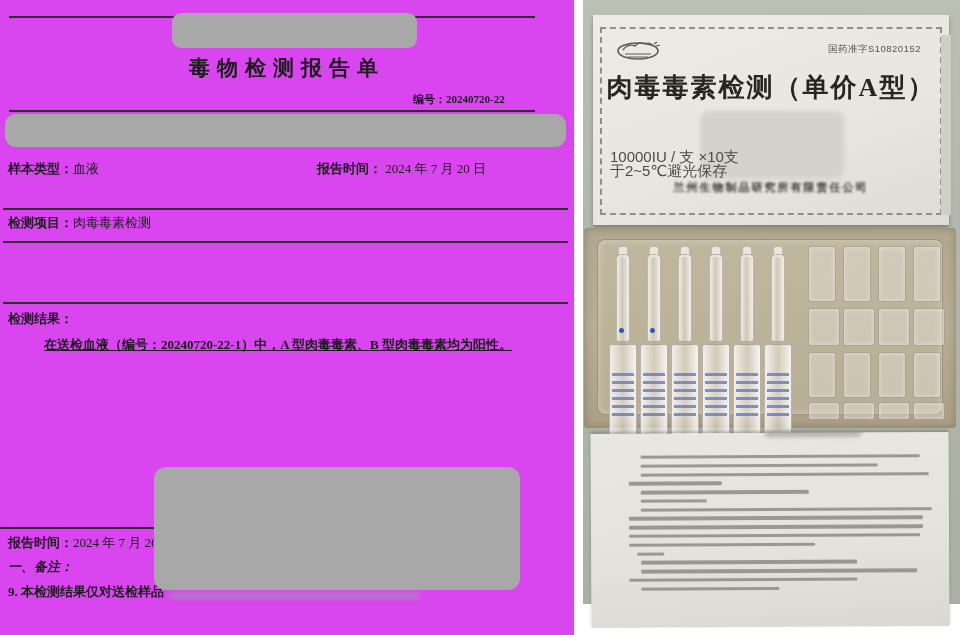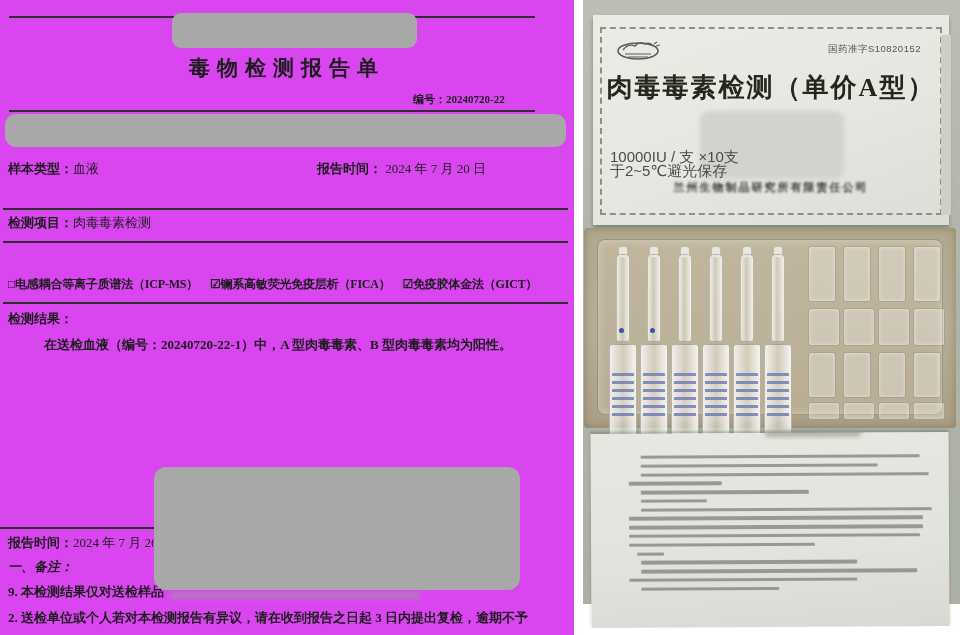--- a/index.html
+++ b/index.html
@@ -9,21 +9,21 @@
   
   .doc{position:absolute;left:0;top:0;width:574px;height:635px;background:#d946ef;}
   .hline{position:absolute;height:2px;background:#2e2e2e;}
   .redact{position:absolute;background:#a8a8a8;border-radius:9px;}
   .doc-title{position:absolute;left:0;top:54px;width:574px;text-align:center;
              font-size:21px;font-weight:700;letter-spacing:7px;}
   .report-no{position:absolute;left:413px;top:92px;font-size:11px;font-weight:700;}
   .doc-row{position:absolute;font-size:13px;font-weight:700;white-space:nowrap;}
   .doc-row .val{font-weight:400;}
   .methods{font-size:12px;font-weight:700;letter-spacing:-0.2px;}
-  .result-text{font-weight:600;}
+  .result-text{font-weight:600;text-decoration:underline;}
   .smudge{position:absolute;background:#9d9d9d;filter:blur(2px);opacity:.55;border-radius:3px;}
 
   
   .photo{position:absolute;left:583px;top:0;width:374px;height:604px;
          background:linear-gradient(180deg,#bcc0b4 0%,#b2b6aa 40%,#aab0a3 100%);
          font-family:"Liberation Sans","DejaVu Sans",sans-serif;padding-left:28px;}
   .medbox{position:absolute;left:10px;top:15px;width:356px;height:210px;
           background:linear-gradient(160deg,#ecebe6 0%,#e7e6e0 55%,#dddcd6 100%);
           box-shadow:0 3px 4px rgba(60,65,55,.45);}
   .medbox .dashed{position:absolute;left:7px;top:12px;right:7px;bottom:10px;
@@ -95,37 +95,35 @@
     <div class="doc-row" style="left:8px;top:160px;"><span>样本类型：</span><span class="val">血液</span></div>
     <div class="doc-row" style="left:317px;top:160px;"><span>报告时间：</span>&nbsp;<span class="val">2024 年 7 月 20 日</span></div>
 
 
     <div class="hline" style="left:3px;top:208px;width:565px;"></div>
 
     <div class="doc-row" style="left:8px;top:214px;"><span>检测项目：</span><span class="val">肉毒毒素检测</span></div>
 
     <div class="hline" style="left:3px;top:241px;width:565px;"></div>
 
-    <div class="doc-row methods" style="left:8px;top:276px;">□电感耦合等离子质谱法（ICP-MS）　☑镧系高敏荧光免疫层析（FICA）　☑免疫胶体金法（GICT）</div>
 
     <div class="hline" style="left:3px;top:302px;width:565px;"></div>
 
     <div class="doc-row" style="left:8px;top:310px;">检测结果：</div>
     <div class="doc-row result-text" style="left:44px;top:336px;">在送检血液（编号：20240720-22-1）中，A 型肉毒毒素、B 型肉毒毒素均为阳性。</div>
 
     <div class="hline" style="left:0;top:527px;width:157px;"></div>
     <div class="doc-row" style="left:8px;top:534px;"><span>报告时间：</span><span class="val">2024 年 7 月 26</span></div>
 
     <div class="doc-row" style="left:8px;top:558px;font-style:italic;">一、备注：</div>
     <div class="doc-row" style="left:8px;top:583px;">9. 本检测结果仅对送检样品</div>
 
     <div class="redact" style="left:154px;top:467px;width:366px;height:123px;border-radius:12px;"></div>
     <div class="smudge" style="left:170px;top:592px;width:250px;height:7px;"></div>
 
-    <div class="doc-row" style="left:8px;top:609px;">2. 送检单位或个人若对本检测报告有异议，请在收到报告之日起 3 日内提出复检，逾期不予</div>
   </div>
 
   <div class="photo">
 
     <div class="medbox">
       <div class="dashed"></div>
 
       <span class="brand-logo">
         <svg width="46" height="28" viewBox="0 0 46 28">
           <ellipse cx="23" cy="14" rx="20" ry="8" fill="none" stroke="#5d5d57" stroke-width="1.6"></ellipse>

